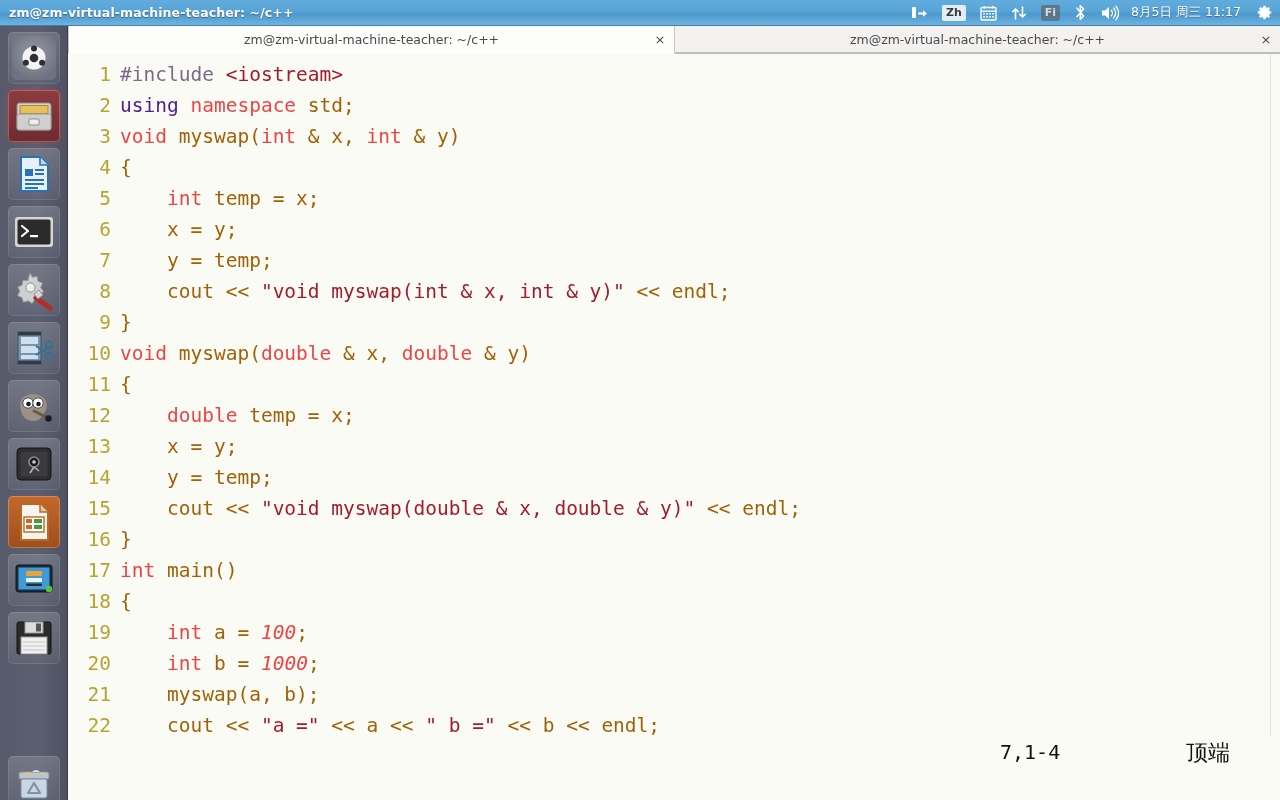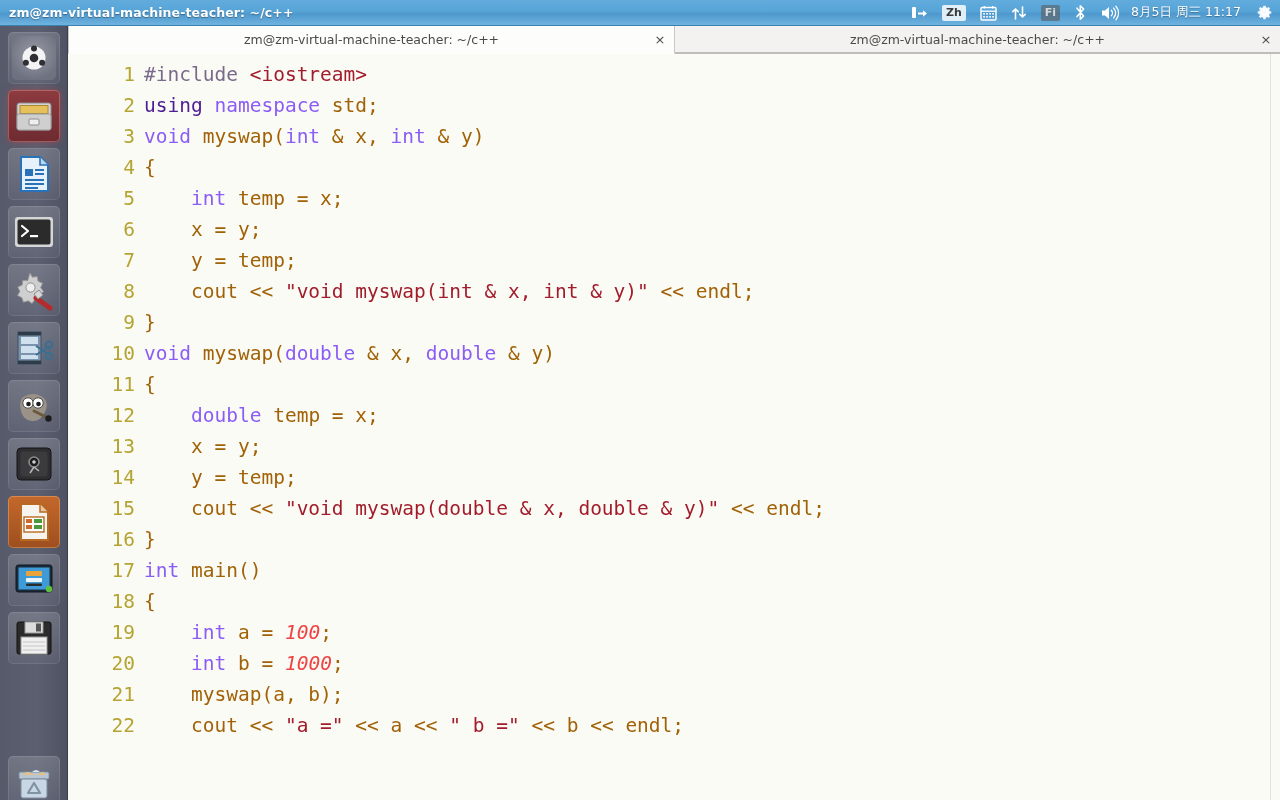--- a/index.html
+++ b/index.html
@@ -151,32 +151,32 @@
     width: 1px; background: #e2e2dc;
   }
   #code {
     position: absolute; left: 0; top: 0; right: 0;
     padding: 5px 0 0 0;
     font-family: "DejaVu Sans Mono", monospace;
     font-size: 19.5px;
     line-height: 31px;
     white-space: pre;
   }
-  .cline { display: block; height: 31px; margin-left: 24px; }
+  .cline { display: block; height: 31px; }
   .lno {
     display: inline-block;
     width: 52px;
     text-align: right;
     color: #b5a432;
     padding-right: 9px;
     font-weight: normal;
   }
   .tok-plain   { color: #a16207; }
   .tok-pre     { color: #7a6a8a; }
-  .tok-type    { color: #8b5cf6; }
+  .tok-type    { color: #ef4444; }
   .tok-kw      { color: #4c1d95; }
   .tok-str     { color: #a21c2b; }
   .tok-num     { color: #ef4444; font-style: italic; }
   .tok-inc     { color: #a21c2b; }
 
   #statusbar {
     position: absolute;
     left: 0; right: 0; bottom: 0;
     height: 64px;
     background: #fbfbf6;
@@ -439,15 +439,19 @@
     <div class="tab inactive">
       <span class="tab-label">zm@zm-virtual-machine-teacher: ~/c++</span>
       <span class="tab-close">×</span>
     </div>
   </div>
 
   <div id="editor-wrap">
     <div id="edge-line"></div>
     <div id="code"><div class="cline"><span class="lno">1</span><span class="tok-pre">#include </span><span class="tok-inc">&lt;iostream&gt;</span></div><div class="cline"><span class="lno">2</span><span class="tok-kw">using</span><span class="tok-plain"> </span><span class="tok-type">namespace</span><span class="tok-plain"> std;</span></div><div class="cline"><span class="lno">3</span><span class="tok-type">void</span><span class="tok-plain"> myswap(</span><span class="tok-type">int</span><span class="tok-plain"> &amp; x, </span><span class="tok-type">int</span><span class="tok-plain"> &amp; y)</span></div><div class="cline"><span class="lno">4</span><span class="tok-plain">{</span></div><div class="cline"><span class="lno">5</span><span class="tok-plain">    </span><span class="tok-type">int</span><span class="tok-plain"> temp = x;</span></div><div class="cline"><span class="lno">6</span><span class="tok-plain">    x = y;</span></div><div class="cline"><span class="lno">7</span><span class="tok-plain">    y = temp;</span></div><div class="cline"><span class="lno">8</span><span class="tok-plain">    cout &lt;&lt; </span><span class="tok-str">"void myswap(int &amp; x, int &amp; y)"</span><span class="tok-plain"> &lt;&lt; endl;</span></div><div class="cline"><span class="lno">9</span><span class="tok-plain">}</span></div><div class="cline"><span class="lno">10</span><span class="tok-type">void</span><span class="tok-plain"> myswap(</span><span class="tok-type">double</span><span class="tok-plain"> &amp; x, </span><span class="tok-type">double</span><span class="tok-plain"> &amp; y)</span></div><div class="cline"><span class="lno">11</span><span class="tok-plain">{</span></div><div class="cline"><span class="lno">12</span><span class="tok-plain">    </span><span class="tok-type">double</span><span class="tok-plain"> temp = x;</span></div><div class="cline"><span class="lno">13</span><span class="tok-plain">    x = y;</span></div><div class="cline"><span class="lno">14</span><span class="tok-plain">    y = temp;</span></div><div class="cline"><span class="lno">15</span><span class="tok-plain">    cout &lt;&lt; </span><span class="tok-str">"void myswap(double &amp; x, double &amp; y)"</span><span class="tok-plain"> &lt;&lt; endl;</span></div><div class="cline"><span class="lno">16</span><span class="tok-plain">}</span></div><div class="cline"><span class="lno">17</span><span class="tok-type">int</span><span class="tok-plain"> main()</span></div><div class="cline"><span class="lno">18</span><span class="tok-plain">{</span></div><div class="cline"><span class="lno">19</span><span class="tok-plain">    </span><span class="tok-type">int</span><span class="tok-plain"> a = </span><span class="tok-num">100</span><span class="tok-plain">;</span></div><div class="cline"><span class="lno">20</span><span class="tok-plain">    </span><span class="tok-type">int</span><span class="tok-plain"> b = </span><span class="tok-num">1000</span><span class="tok-plain">;</span></div><div class="cline"><span class="lno">21</span><span class="tok-plain">    myswap(a, b);</span></div><div class="cline"><span class="lno">22</span><span class="tok-plain">    cout &lt;&lt; </span><span class="tok-str">"a ="</span><span class="tok-plain"> &lt;&lt; a &lt;&lt; </span><span class="tok-str">" b ="</span><span class="tok-plain"> &lt;&lt; b &lt;&lt; endl;</span></div></div>
 
+    <div id="statusbar">
+      <div id="status-pos">7,1-4</div>
+      <div id="status-state">顶端</div>
+    </div>
   </div>
 
 </div>
 
 </body></html>

